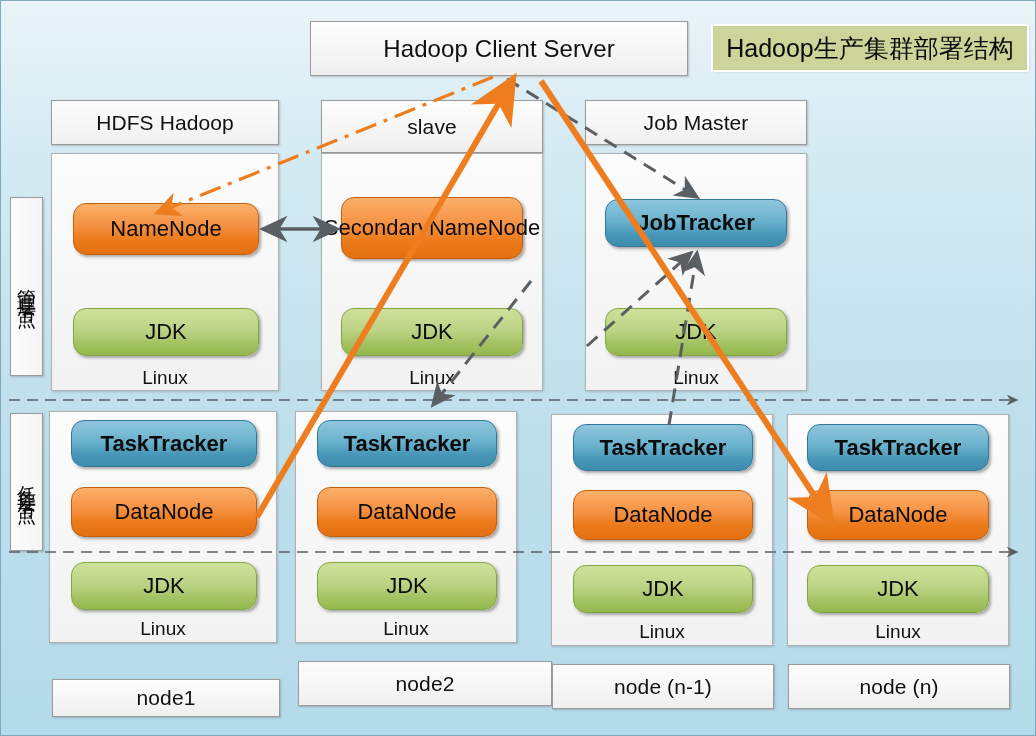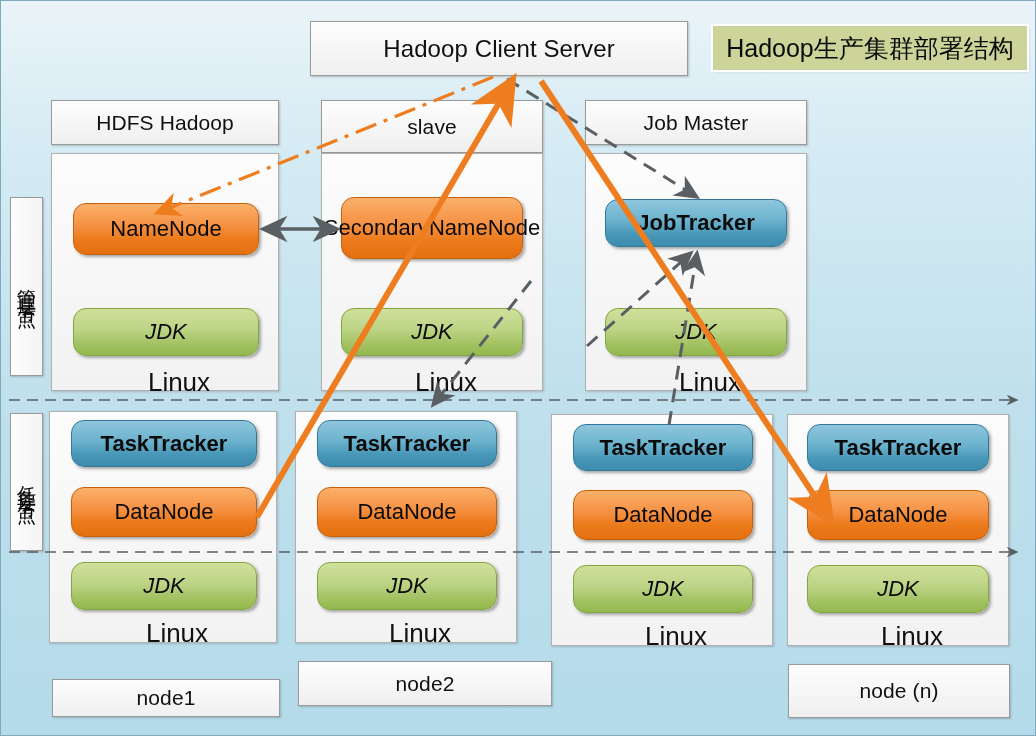--- a/index.html
+++ b/index.html
@@ -50,34 +50,32 @@
     box-shadow:2px 2px 3px rgba(70,70,70,.45);
     line-height:1.05;
   }
   .chip.orange{
     background:linear-gradient(180deg,#fbb06a 0%,#f59042 45%,#ec7b1c 70%,#e4700f 100%);
     border:1px solid #c2600c;
   }
   .chip.green{
     background:linear-gradient(180deg,#cfe09a 0%,#bcd486 45%,#a6c466 72%,#93b84d 100%);
     border:1px solid #82a641;
-    font-style:italic;
   }
   .chip.blue{
     background:linear-gradient(180deg,#8fc6dd 0%,#6bb2cd 45%,#4897b8 75%,#3d8cae 100%);
     border:1px solid #33789a;
     font-weight:bold;
   }
   
   .oslabel{
     position:absolute;
     text-align:center;
-    font-size:26px;
+    font-size:19px;
     color:#111;
-    padding-left:14px;
   }
   
   #title-badge{
     position:absolute;
     box-sizing:border-box;
     background:#ccd49a;
     border:1px solid #c8cfa0;
     outline:2px solid #ffffff;
     display:flex;align-items:center;justify-content:center;
     font-size:25px;
@@ -153,21 +151,22 @@
   <div class="chip green" style="left:572px;top:564px;width:180px;height:48px;">JDK</div>
   <div class="chip green" style="left:806px;top:564px;width:182px;height:48px;">JDK</div>
 
   <div class="oslabel" style="left:48px;top:617px;width:228px;">Linux</div>
   <div class="oslabel" style="left:294px;top:617px;width:222px;">Linux</div>
   <div class="oslabel" style="left:550px;top:620px;width:222px;">Linux</div>
   <div class="oslabel" style="left:786px;top:620px;width:222px;">Linux</div>
 
   <div class="pbox" style="left:51px;top:658px;width:228px;height:38px;margin-top:20px;">node1</div>
   <div class="pbox" style="left:297px;top:660px;width:254px;height:45px;">node2</div>
-  <div class="pbox" style="left:787px;top:663px;width:222px;height:54px;">node (n)</div>
+  <div class="pbox" style="left:551px;top:663px;width:222px;height:45px;">node (n-1)</div>
+  <div class="pbox" style="left:787px;top:663px;width:222px;height:45px;">node (n)</div>
 
   <svg id="wires" viewBox="0 0 1036 736">
     <defs>
       <marker id="ar-orange" markerWidth="9" markerHeight="9" refX="7.2" refY="4.5" orient="auto">
         <path d="M0,0.6 L8.4,4.5 L0,8.4 L2.4,4.5 Z" fill="#ed7d1f"></path>
       </marker>
       <marker id="ar-gray" markerWidth="9" markerHeight="9" refX="7.2" refY="4.5" orient="auto">
         <path d="M0,0.6 L8.4,4.5 L0,8.4 L2.4,4.5 Z" fill="#5a5f63"></path>
       </marker>
       <marker id="ar-gray-start" markerWidth="9" markerHeight="9" refX="1.2" refY="4.5" orient="auto">

